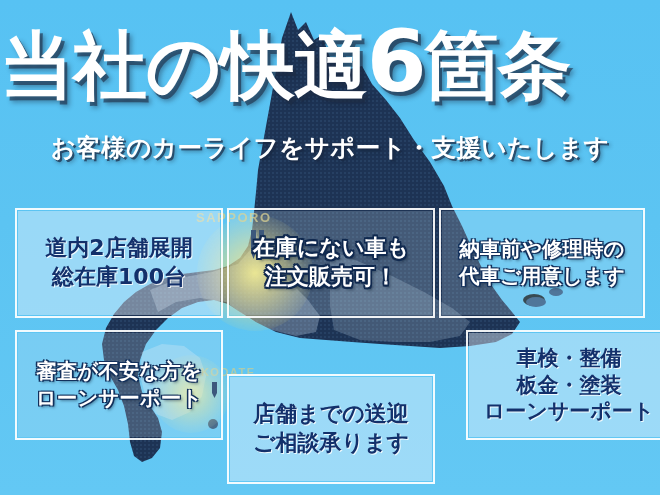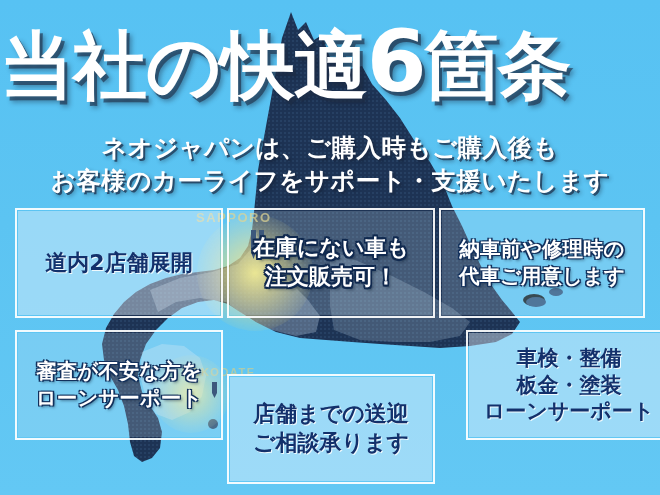--- a/index.html
+++ b/index.html
@@ -177,27 +177,27 @@
 
     <div class="city-label city-sapporo">SAPPORO</div>
     <div class="city-label city-hakodate">HAKODATE</div>
   </div>
 
   <div class="headline">
     <span>当社の快適</span><span class="num">6</span><span>箇条</span>
   </div>
 
   <div class="subhead">
-    <span>ネオジャパンは、ご購入時もご購入後も</span>
     <span>お客様のカーライフをサポート・支援いたします</span>
   </div>
 
   <div class="box t-navy" id="box1">
     <div class="box-inner">
       <div class="box-line">道内2店舗展開</div>
+      <div class="box-line">総在庫100台</div>
     </div>
   </div>
 
   <div class="box dark t-white" id="box2">
     <div class="box-inner">
       <div class="box-line">在庫にない車も</div>
       <div class="box-line">注文販売可！</div>
     </div>
   </div>
 

